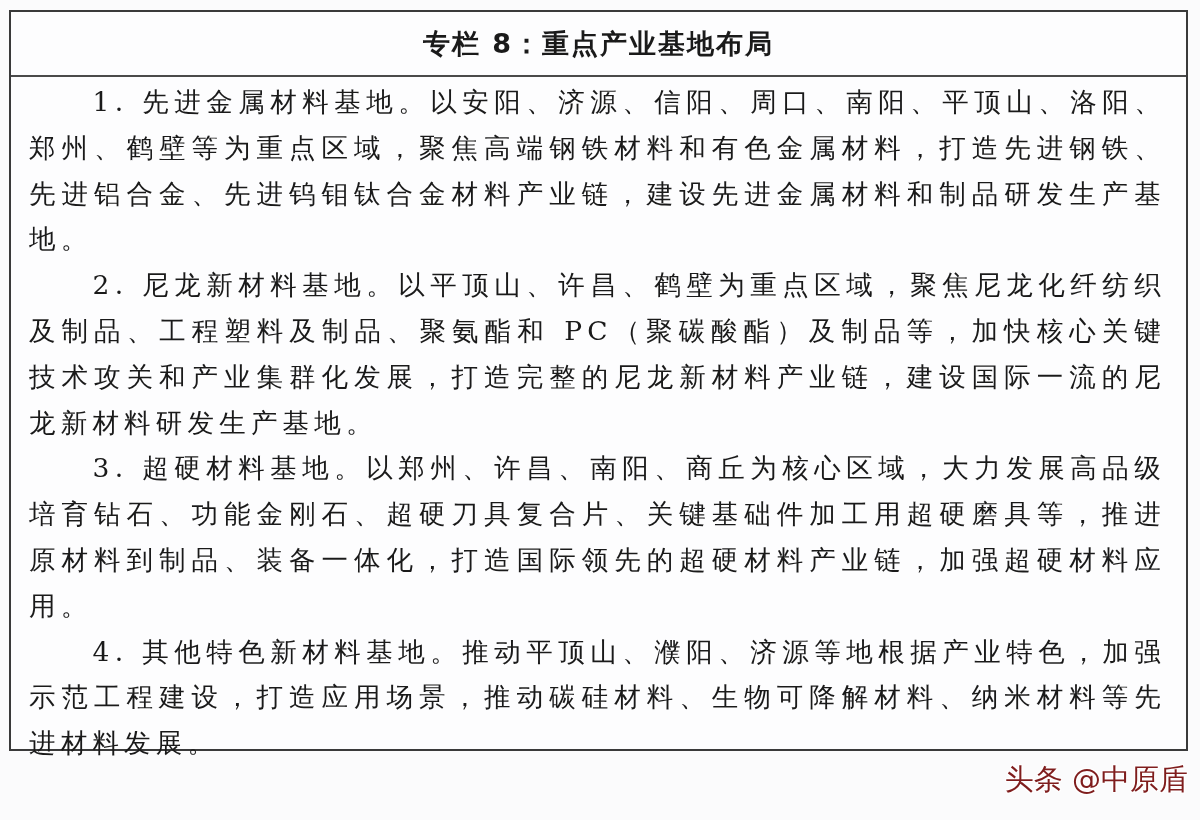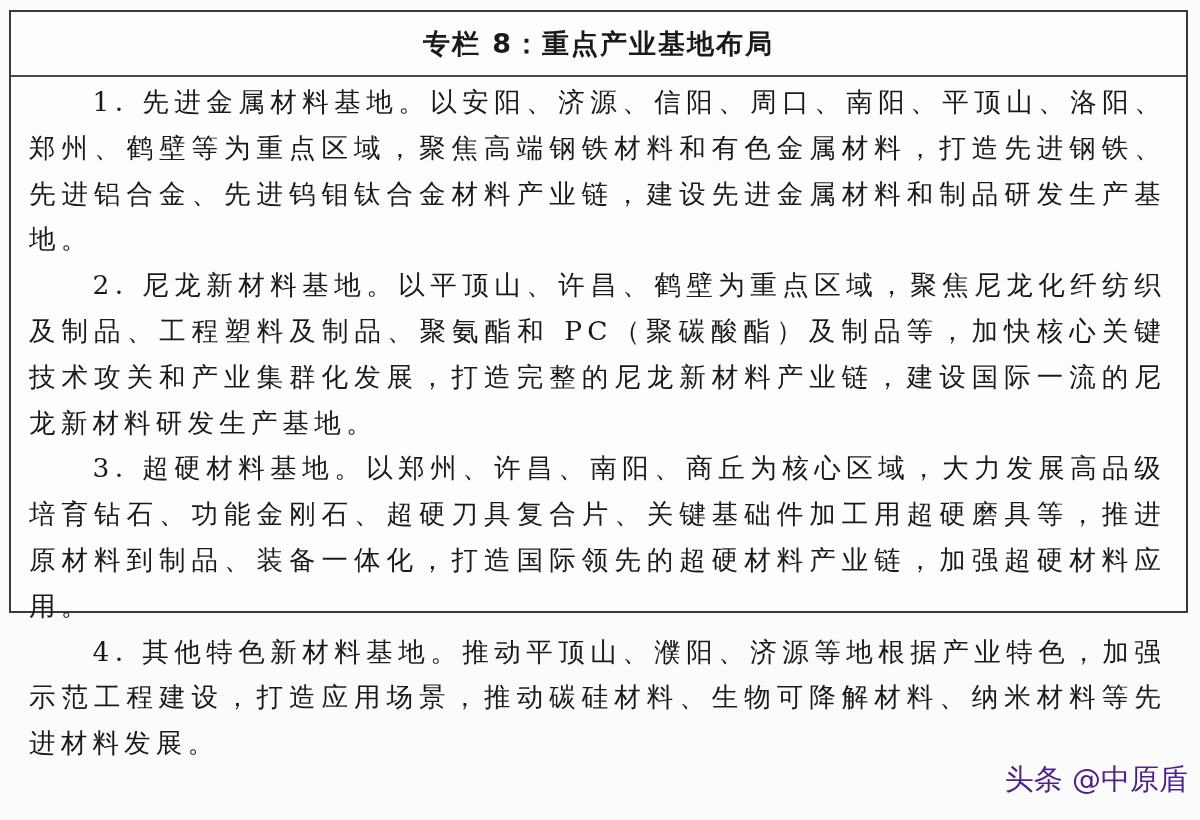--- a/index.html
+++ b/index.html
@@ -1,34 +1,34 @@
 <!DOCTYPE html>
 <html><head>
 <meta charset="utf-8">
 <style>
   html, body { margin: 0; padding: 0; }
   body {
     width: 1200px; height: 820px; background: #fbfbfc; position: relative; overflow: hidden;
     font-family: "DejaVu Serif", "Liberation Serif", serif; color: #1a1a1a;
   }
   .box {
-    position: absolute; left: 9px; top: 10px; width: 1179px; height: 603px;
+    position: absolute; left: 9px; top: 10px; width: 1179px; height: 741px;
     border: 2px solid #3a3a3a; box-sizing: border-box; background: #fdfdfe;
   }
   .header {
     height: 63px; border-bottom: 2px solid #4a4a4a; display: flex; align-items: center; justify-content: center;
     font-size: 27px; letter-spacing: 2px; font-weight: bold; font-family: "DejaVu Sans", "Liberation Sans", sans-serif;
   }
   .content { padding: 2px 20px 0 18px; }
   .para {
     font-size: 26.5px; line-height: 45.8px; letter-spacing: 5.2px; margin: 0;
     text-align: justify; text-indent: 2.4em; word-break: break-all;
   }
   .watermark {
-    position: absolute; right: 12px; top: 760px; font-size: 29px; color: #4c1d95;
+    position: absolute; right: 12px; top: 760px; font-size: 29px; color: #7f1d1d;
     font-family: "DejaVu Sans", "Liberation Sans", sans-serif;
     text-shadow: 1px 1px 0 #fff, -1px -1px 0 #fff, 1px -1px 0 #fff, -1px 1px 0 #fff;
   }
 </style>
 </head>
 <body>
 
 <div class="box">
   <div class="header">专栏 8：重点产业基地布局</div>
   <div class="content">

